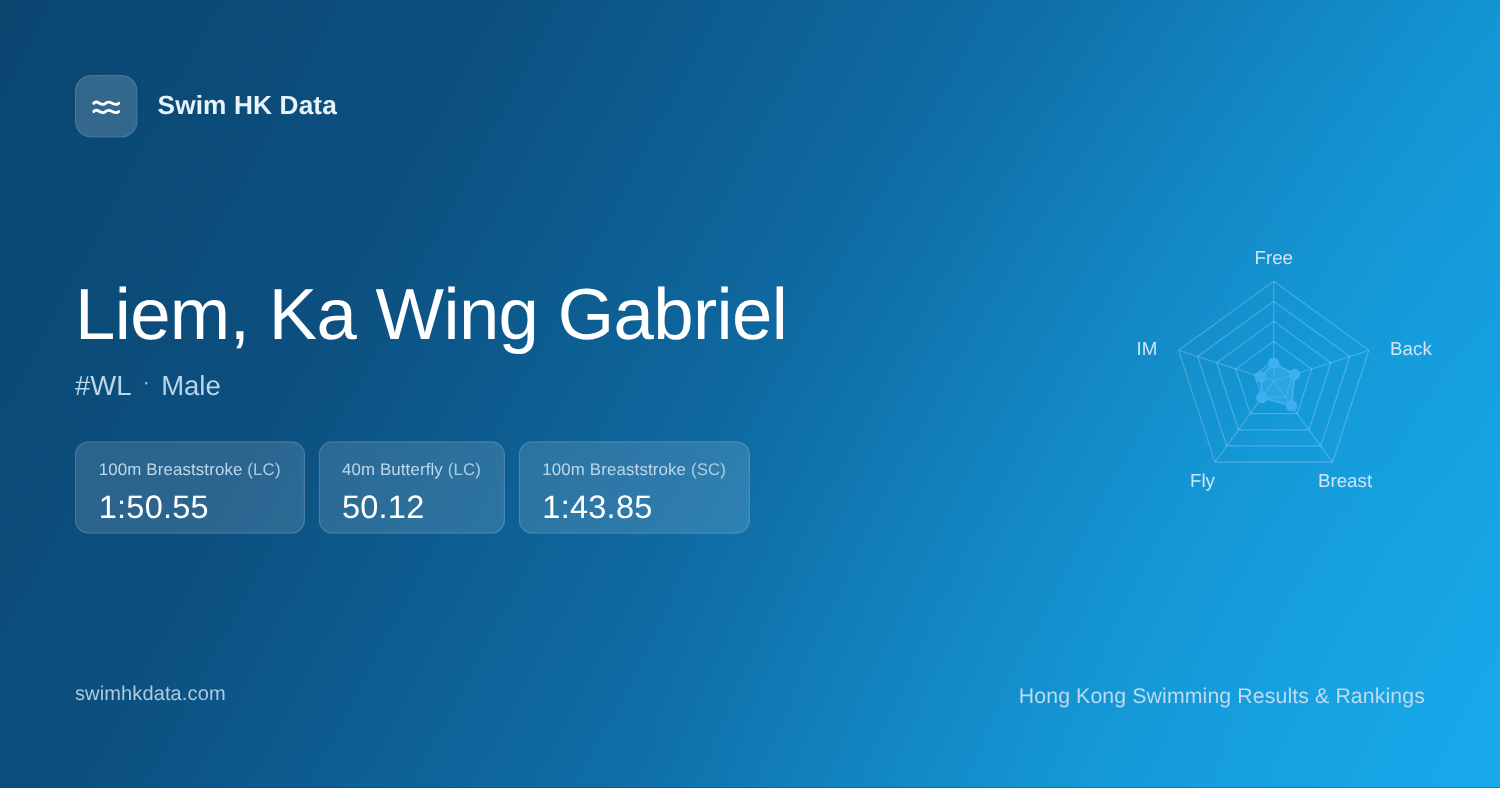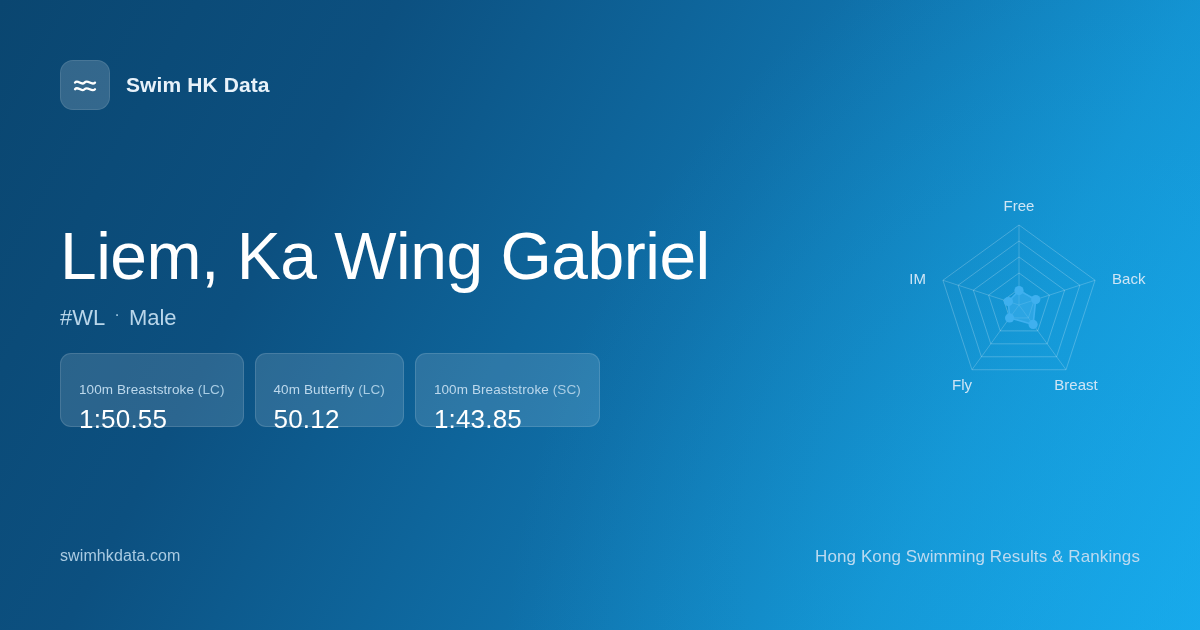--- a/index.html
+++ b/index.html
@@ -54,21 +54,21 @@
   }
 
   
   .hero {
     position: absolute;
     left: 60px;
     top: 222px;
     width: 700px;
   }
   .hero-title {
-    font-size: 66px;
+    font-size: 58px;
     line-height: 1.04;
     color: #ffffff;
     font-weight: normal;
     letter-spacing: -0.5px;
     white-space: nowrap;
   }
   .hero-meta {
     margin-top: 14px;
     font-size: 22px;
     color: #b9d6ea;
@@ -84,21 +84,21 @@
     position: absolute;
     left: 60px;
     top: 353px;
     display: flex;
     gap: 11px;
   }
   .stat-card {
     background: rgba(255,255,255,0.13);
     border: 1px solid rgba(255,255,255,0.13);
     border-radius: 11px;
-    padding: 28px 18px 16px 18px;
+    padding: 14px 18px 16px 18px;
     box-sizing: border-box;
     min-width: 96px;
     height: 74px;
   }
   .stat-label {
     font-size: 13.5px;
     color: #bcd8ec;
     white-space: nowrap;
     letter-spacing: 0.1px;
   }

